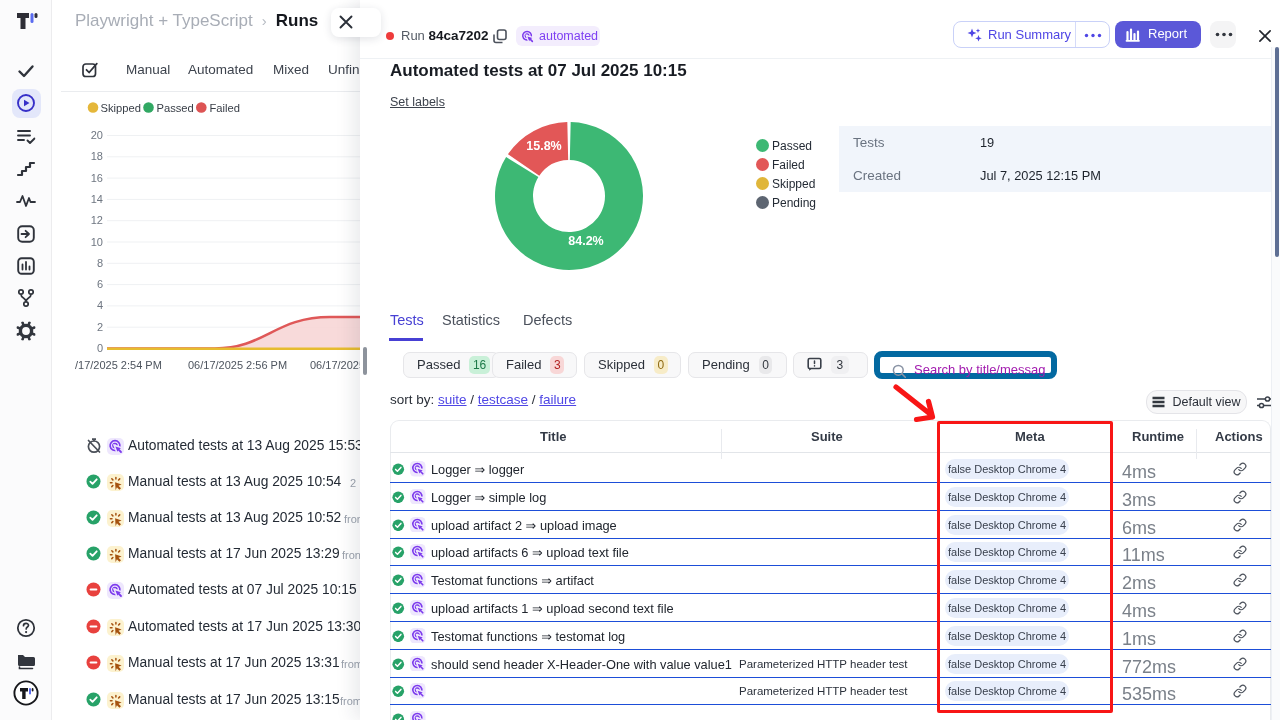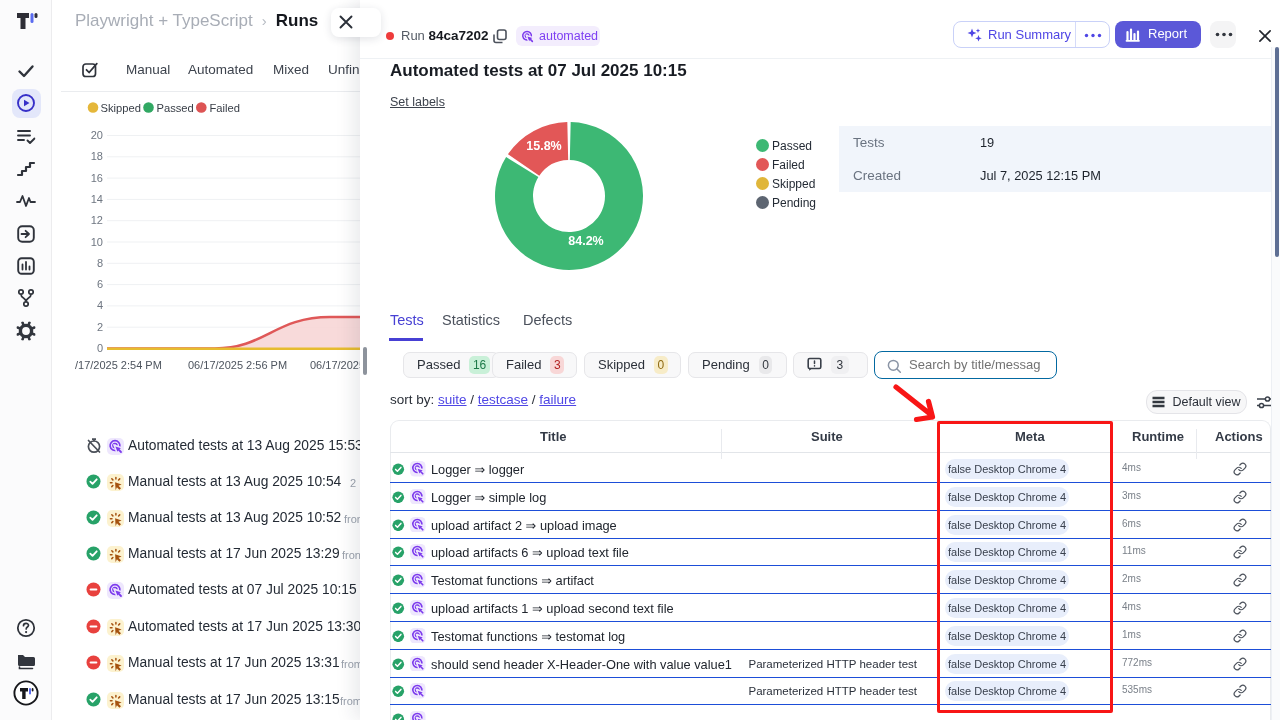--- a/index.html
+++ b/index.html
@@ -48,34 +48,34 @@
 
 .dleg { position:absolute; left:396px; font-size:12px; color:#242b35; }
 .dleg i { display:inline-block; width:13px; height:13px; border-radius:50%; margin-right:3px; vertical-align:-2px; }
 
 .dtab { position:absolute; top:312px; font-size:14.5px; color:#4b515c; }
 #tab-tests { left:30px; color:#4740d4; font-weight:500; }
 #tab-underline { position:absolute; left:29px; top:338px; width:34px; height:2.5px; background:#4740d4; }
 
 .fbtn { position:absolute; top:352px; height:26px; background:#f8f8f9; border:1px solid #e6e6e9; border-radius:7px; font-size:13px; color:#2b3039; line-height:24px; padding:0 13px; white-space:nowrap; }
 .fbtn .cnt { display:inline-block; min-width:11px; padding:0 3.5px; text-align:center; height:18px; line-height:18px; border-radius:5px; font-size:12px; margin-left:9px; vertical-align:0.5px; }
-#srch { position:absolute; left:514px; top:351px; width:183px; height:28px; border:1px solid #0369a1; border-radius:8px; color:#737373; font-size:13px; line-height:26px; padding-left:34px; }
+#srch { position:absolute; left:514px; top:351px; width:183px; height:28px; border:6px solid #0369a1; border-radius:8px; color:#a21caf; font-size:13px; line-height:26px; padding-left:34px; }
 #sortrow { position:absolute; left:30px; top:392px; font-size:13.5px; color:#2b3039; }
 #sortrow a { color:#4f46e5; text-decoration:underline; }
 #btn-view { position:absolute; left:786px; top:390px; width:101px; height:24px; background:#f7f7f8; border:1px solid #e4e4e8; border-radius:11px; font-size:12.5px; color:#2b3039; line-height:22px; text-align:center; }
 
 #ttable { position:absolute; left:30px; top:420px; width:881px; }
 #thead { position:absolute; left:0; top:0; width:100%; height:33px; border-bottom:1px solid #e2e5e9; }
 #thead div { position:absolute; top:9px; font-size:13px; font-weight:700; color:#333a46; }
 .colsep { position:absolute; top:1px; height:30px; width:1px; background:#e8eaee; }
 .trow { position:absolute; left:0; width:100%; height:28px; border-bottom:1px solid #1d4ed8; }
 .trow .ttl { position:absolute; left:41px; top:7px; font-size:12.8px; color:#21262e; white-space:nowrap; }
-.trow .suite { position:absolute; left:349px; width:178px; top:8px; font-size:11.5px; color:#2b313b; text-align:right; white-space:nowrap; }
+.trow .suite { position:absolute; left:349px; width:178px; top:8px; font-size:11.5px; color:#2b313b; text-align:left; white-space:nowrap; }
 .trow .meta { position:absolute; left:555px; top:4px; width:124px; height:20px; background:#e8eefb; border-radius:10px; font-size:11px; color:#39404d; text-align:center; line-height:20px; }
-.trow .rt { position:absolute; left:732px; top:7px; font-size:10px; color:#7a8089; }
+.trow .rt { position:absolute; left:732px; top:7px; font-size:18px; color:#7a8089; }
 .trow .act { position:absolute; left:843px; top:7px; }
 </style>
 </head>
 <body>
 <div id="stage">
   <div id="page"></div>
   <div id="crumbs">Playwright + TypeScript<span class="sep">›</span><b>Runs</b></div>
   <svg class="abs" style="left:82px;top:61px" width="17" height="17" viewBox="0 0 17 17">
       <rect x="1" y="3" width="12.5" height="12.5" rx="2.8" fill="none" stroke="#2f333b" stroke-width="1.7"></rect>
       <path d="M4.5 8.8 l2.6 2.7 L14.8 2.6" fill="none" stroke="#2f333b" stroke-width="1.8" stroke-linecap="round" stroke-linejoin="round"></path>

